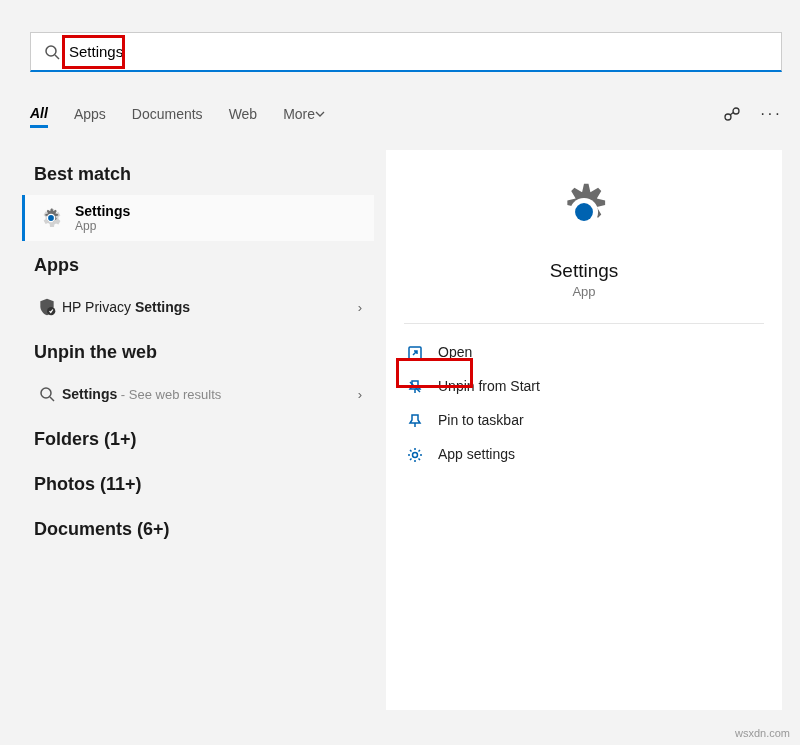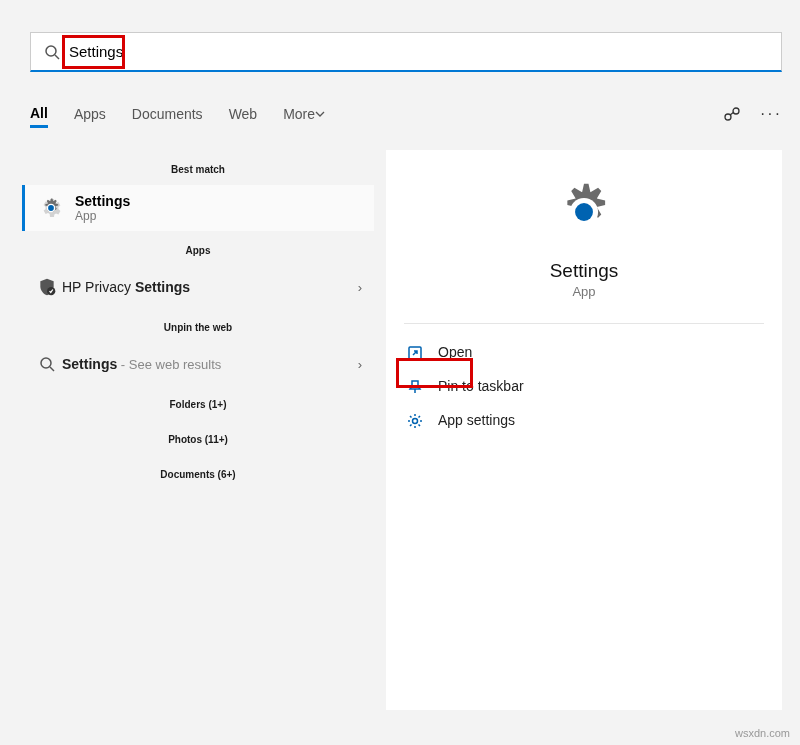--- a/index.html
+++ b/index.html
@@ -17,29 +17,29 @@
   .input-highlight {
     position: absolute; top: 35px; left: 62px; width: 63px; height: 34px;
     border: 3px solid #d80000; pointer-events: none;
   }
 
   .tabs {
     position: absolute; top: 96px; left: 30px; width: 752px; height: 36px;
     display: flex; align-items: center; gap: 26px; font-size: 14px; color: #555;
   }
   .tab { cursor: pointer; padding: 4px 0; }
-  .tab.active { color: #000; font-weight: 600; border-bottom: 3px solid #0078d4; }
+  .tab.active { color: #000; font-weight: 600; border-bottom: 3px solid #0078d4; font-style: italic; }
   .tab-more { display: flex; align-items: center; }
   .tabs-right { margin-left: auto; display: flex; align-items: center; gap: 18px; color: #333; }
   .icon-btn { cursor: pointer; display: flex; align-items:center; justify-content:center; }
 
   .left-pane {
     position: absolute; top: 150px; left: 22px; width: 352px;
   }
-  .section-label { font-size: 10px; font-weight: 600; color: #1a1a1a; padding: 14px 12px 10px 12px; text-align: center; }
+  .section-label { font-size: 18px; font-weight: 600; color: #1a1a1a; padding: 14px 12px 10px 12px; }
   .best-match-item {
     display: flex; align-items: center; gap: 12px; padding: 8px 12px 8px 14px;
     background: #fafafa; border-left: 3px solid #0078d4; cursor: pointer;
   }
   .gear-icon-small { width: 24px; height: 24px; display:flex; align-items:center; justify-content:center; }
   .bm-text { display: flex; flex-direction: column; }
   .bm-title { font-size: 14px; font-weight: 600; color: #000; }
   .bm-sub { font-size: 12px; color: #777; }
 
   .list-item {
@@ -188,20 +188,29 @@
             <rect x="2" y="2" width="12" height="12" rx="1"></rect>
             <path d="M6 10l4-4M7 6h3v3"></path>
           </svg>
       </span>
       <span>Open</span>
     </div>
     <div class="action-item">
       <span class="action-icon">
         <svg width="16" height="16" viewBox="0 0 16 16" fill="none" stroke="#0063b1" stroke-width="1.5">
             <path d="M5 2l6 0 0 5 2 3-10 0 2-3z M8 10v4"></path>
+            <line x1="3" y1="3" x2="13" y2="13"></line>
+          </svg>
+      </span>
+      <span>Unpin from Start</span>
+    </div>
+    <div class="action-item">
+      <span class="action-icon">
+        <svg width="16" height="16" viewBox="0 0 16 16" fill="none" stroke="#0063b1" stroke-width="1.5">
+            <path d="M5 2l6 0 0 5 2 3-10 0 2-3z M8 10v4"></path>
           </svg>
       </span>
       <span>Pin to taskbar</span>
     </div>
     <div class="action-item">
       <span class="action-icon">
         <svg width="16" height="16" viewBox="0 0 16 16" fill="none" stroke="#0063b1" stroke-width="1.5">
             <circle cx="8" cy="8" r="2.5"></circle>
             <path d="M8 1v2M8 13v2M1 8h2M13 8h2M3 3l1.5 1.5M11.5 11.5L13 13M13 3l-1.5 1.5M4.5 11.5L3 13"></path>
           </svg>

